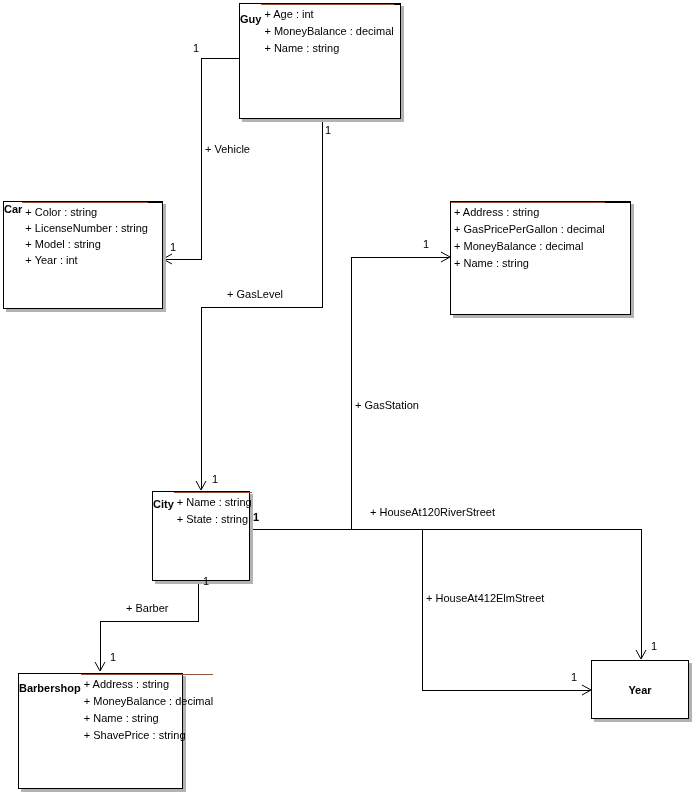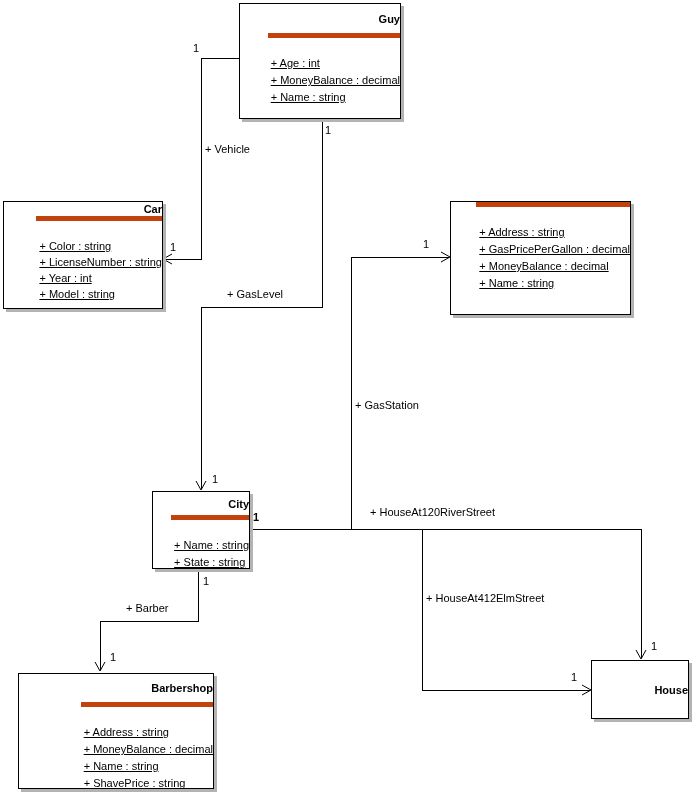--- a/index.html
+++ b/index.html
@@ -29,36 +29,34 @@
     stroke: #000000;
     stroke-width: 1;
   }
   .uml-class {
     position: absolute;
     box-sizing: border-box;
     background: #ffffff;
     border: 1px solid #000000;
     box-shadow: 3px 3px 0 #b3b3b3;
     display: flex;
-    flex-direction: column;
-    align-items: flex-end;
+    flex-direction: row;
   }
   .uml-title {
     flex: 0 0 auto;
     display: flex;
     align-items: center;
     justify-content: center;
     font-weight: bold;
     white-space: nowrap;
   }
   .uml-attrs {
     flex: 0 0 auto;
-    border-top: 5px solid #c2410c;
-    padding-top: 17px;
-    text-decoration: underline;
+    border-top: 1px solid #c2410c;
+    padding-top: 1px;
   }
   .uml-attr {
     padding-left: 3px;
     line-height: var(--row, 16px);
     white-space: nowrap;
   }
   .uml-methods {
     flex: 1 1 auto;
     border-top: 1px solid #000000;
   }
@@ -116,58 +114,58 @@
       <div class="uml-attr">+ Name : string</div>
     </div>
     <div class="uml-methods"></div>
   </div>
 
   <div class="uml-class" style="left:3px;top:201px;width:160px;height:108px;--row:16px">
     <div class="uml-title" style="height:14px">Car</div>
     <div class="uml-attrs">
       <div class="uml-attr">+ Color : string</div>
       <div class="uml-attr">+ LicenseNumber : string</div>
+      <div class="uml-attr">+ Model : string</div>
       <div class="uml-attr">+ Year : int</div>
-      <div class="uml-attr">+ Model : string</div>
     </div>
     <div class="uml-methods"></div>
   </div>
 
   <div class="uml-class" style="left:450px;top:201px;width:181px;height:114px;--row:17px">
     <div class="uml-attrs">
       <div class="uml-attr">+ Address : string</div>
       <div class="uml-attr">+ GasPricePerGallon : decimal</div>
       <div class="uml-attr">+ MoneyBalance : decimal</div>
       <div class="uml-attr">+ Name : string</div>
     </div>
     <div class="uml-methods"></div>
   </div>
 
-  <div class="uml-class" style="left:152px;top:491px;width:98px;height:78px;--row:17px">
+  <div class="uml-class" style="left:152px;top:491px;width:98px;height:90px;--row:17px">
     <div class="uml-title" style="height:23px">City</div>
     <div class="uml-attrs">
       <div class="uml-attr">+ Name : string</div>
       <div class="uml-attr">+ State : string</div>
     </div>
     <div class="uml-methods"></div>
   </div>
 
-  <div class="uml-class" style="left:18px;top:673px;width:196px;height:116px;--row:17px">
+  <div class="uml-class" style="left:18px;top:673px;width:165px;height:116px;--row:17px">
     <div class="uml-title" style="height:28px">Barbershop</div>
     <div class="uml-attrs">
       <div class="uml-attr">+ Address : string</div>
       <div class="uml-attr">+ MoneyBalance : decimal</div>
       <div class="uml-attr">+ Name : string</div>
       <div class="uml-attr">+ ShavePrice : string</div>
     </div>
     <div class="uml-methods"></div>
   </div>
 
   <div class="uml-class uml-class--simple" style="left:591px;top:660px;width:98px;height:59px">
-    <div class="uml-title">House</div>
+    <div class="uml-title">Year</div>
   </div>
 
   <span class="edge-label" style="left:205px;top:143px">+ Vehicle</span>
   <span class="edge-label" style="left:227px;top:288px">+ GasLevel</span>
   <span class="edge-label" style="left:355px;top:399px">+ GasStation</span>
   <span class="edge-label" style="left:370px;top:506px">+ HouseAt120RiverStreet</span>
   <span class="edge-label" style="left:426px;top:592px">+ HouseAt412ElmStreet</span>
   <span class="edge-label" style="left:126px;top:602px">+ Barber</span>
 
   <span class="mult" style="left:193px;top:42px">1</span>

